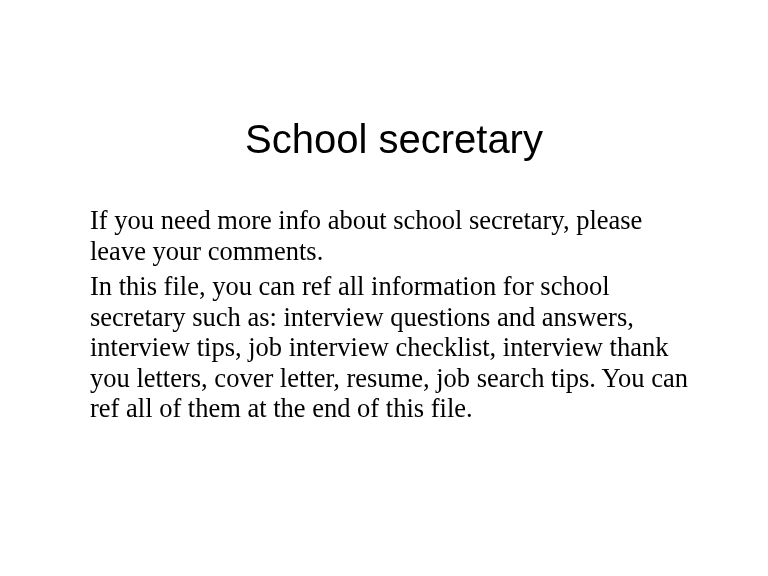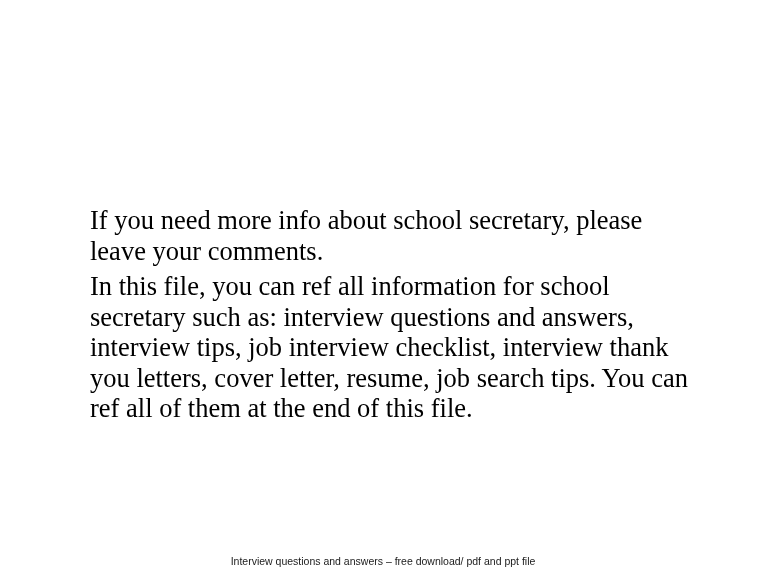--- a/index.html
+++ b/index.html
@@ -71,21 +71,21 @@
     color: #1a1a1a;
     padding-right: 2px;
     box-sizing: border-box;
   }
 </style>
 </head>
 <body>
 
 <div class="slide">
 
+  <h1 class="slide-title">School secretary</h1>
 
   <div class="slide-body">
     <p>If you need more info about school secretary, please leave your comments.</p>
     <p>In this file, you can ref all information for school secretary such as: interview questions and answers, interview tips, job interview checklist, interview thank you letters, cover letter, resume, job search tips. You can ref all of them at the end of this file.</p>
   </div>
 
-  <div class="slide-footer">Interview questions and answers – free download/ pdf and ppt file</div>
 
 </div>
 
 </body></html>

